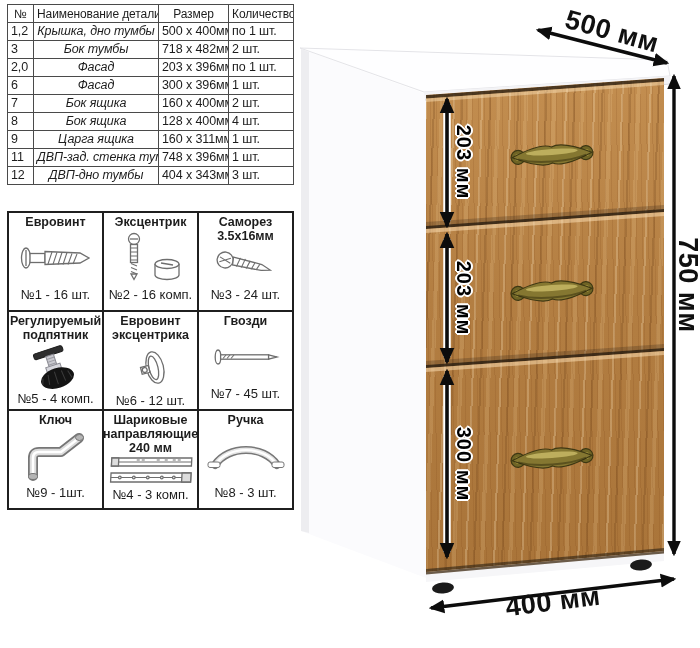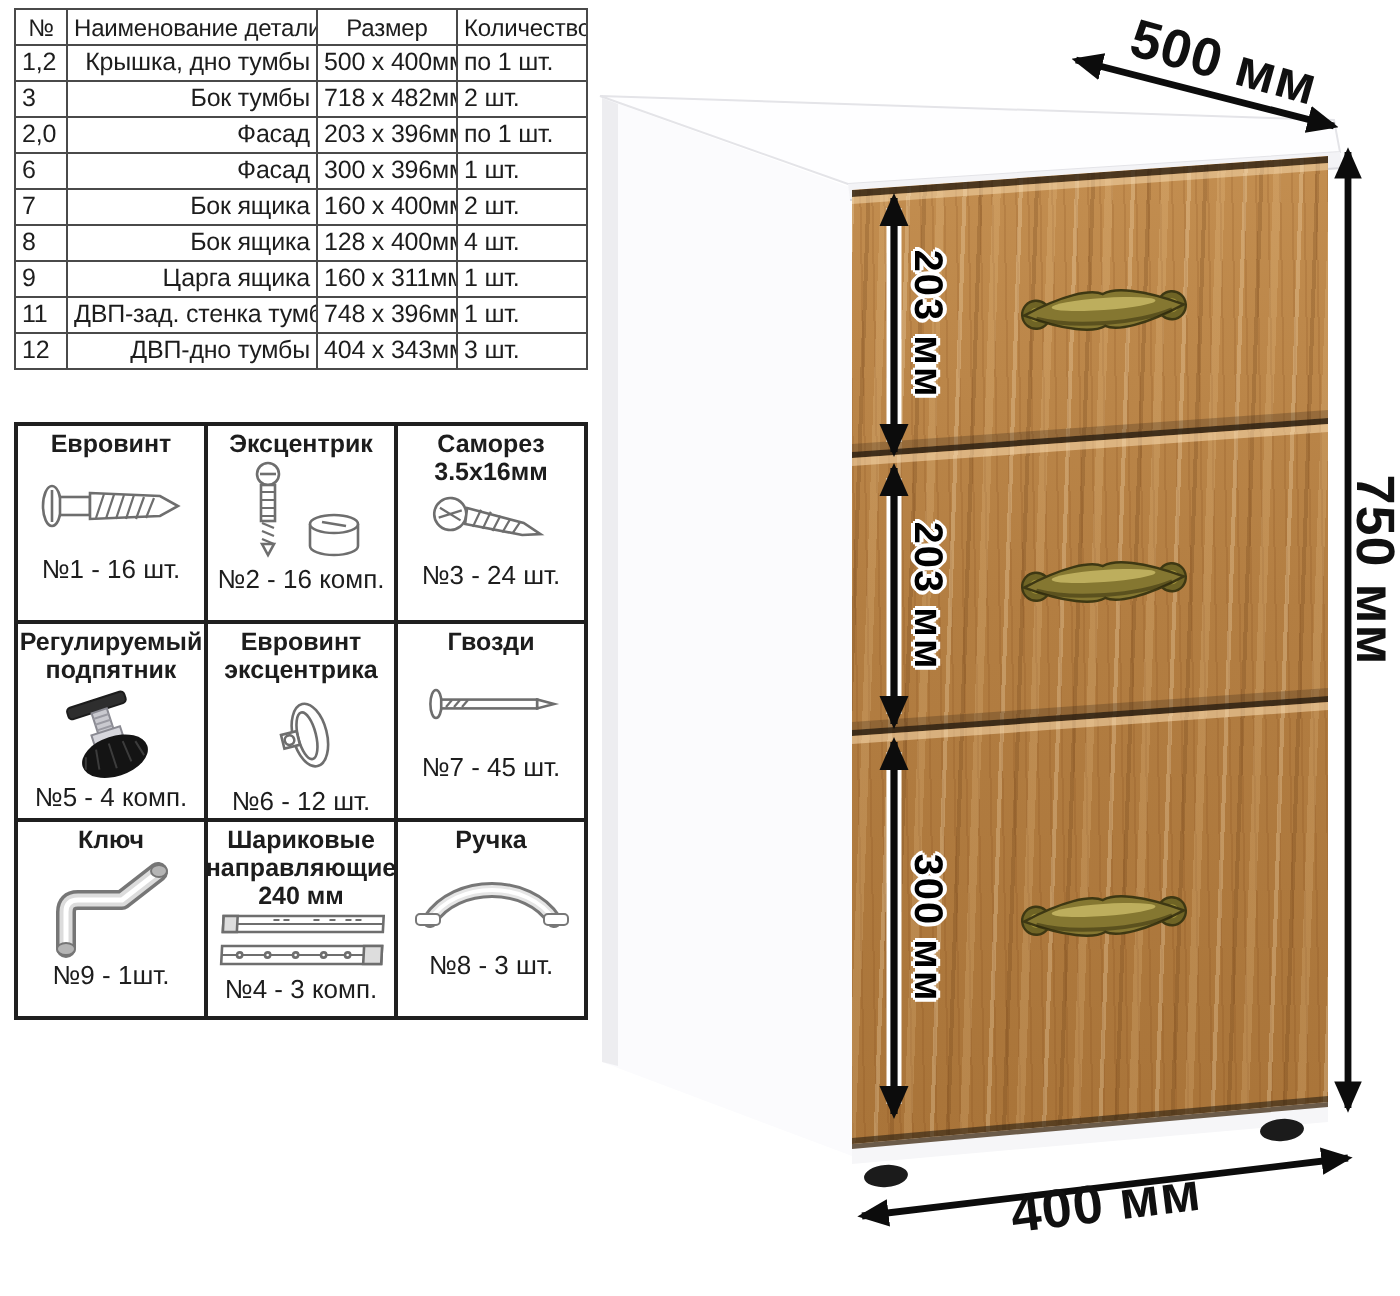--- a/index.html
+++ b/index.html
@@ -6,26 +6,26 @@
   .stage{position:relative;width:700px;height:648px;overflow:hidden;background:#fff;
          font-family:"Liberation Sans", sans-serif;color:#1d1d1d;}
 
   
   table.parts{position:absolute;left:7px;top:4px;border-collapse:collapse;table-layout:fixed;
               width:286px;font-size:12.5px;letter-spacing:-0.1px;}
   table.parts th, table.parts td{border:1.5px solid #4a4a4a;height:17px;line-height:1;
               padding:0 3px;white-space:nowrap;overflow:hidden;font-weight:400;}
   table.parts th{font-size:12px;text-align:center;}
   td.c{}
-  td.l{text-align:right;}
+  td.l{text-align:center;font-style:italic;}
 
   
   table.hw{position:absolute;left:7px;top:211px;border-collapse:collapse;table-layout:fixed;width:279px;}
   table.hw td{border:2px solid #1f1f1f;width:93px;height:97px;padding:0;vertical-align:top;}
-  .hw-cell{display:flex;flex-direction:column;align-items:center;height:97px;padding:3px 1px 18px 1px;box-sizing:border-box;}
+  .hw-cell{display:flex;flex-direction:column;align-items:center;height:97px;padding:3px 1px 8px 1px;box-sizing:border-box;}
   .hw-title{font-weight:700;font-size:12.5px;line-height:1.1;text-align:center;}
   .hw-icon{flex:1;display:flex;align-items:center;justify-content:center;}
   .hw-count{font-weight:400;font-size:13px;}
   .ic{stroke:#6e6e6e;stroke-width:1.3;fill:#fff;}
   .icl{stroke:#6e6e6e;stroke-width:1.1;fill:none;}
 
   
   svg.layer{position:absolute;left:0;top:0;}
   .front{position:absolute;left:426px;top:76px;width:238px;height:500px;
     clip-path:polygon(0 19px,238px 2px,238px 475px,0 496px);

